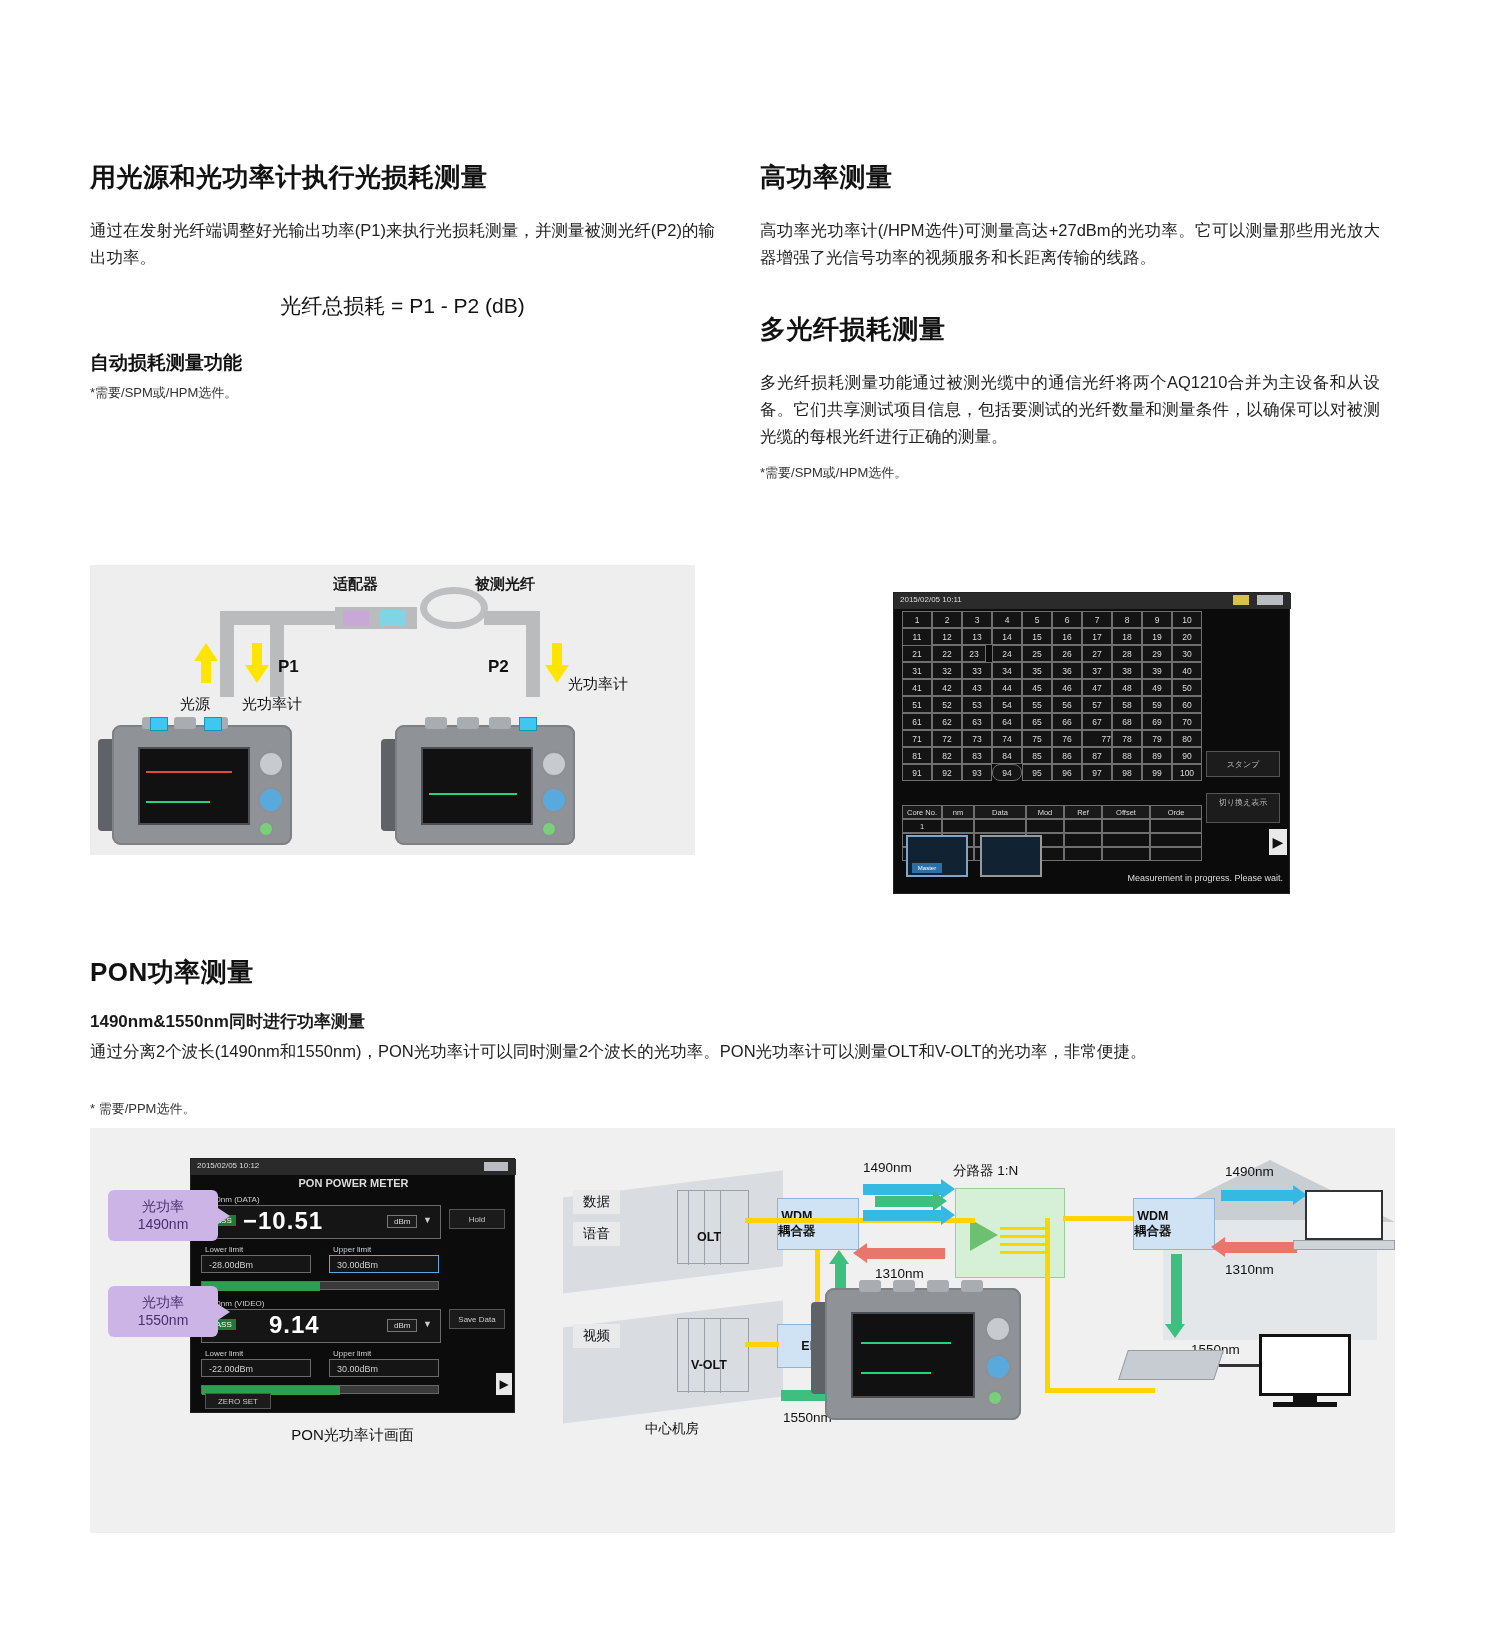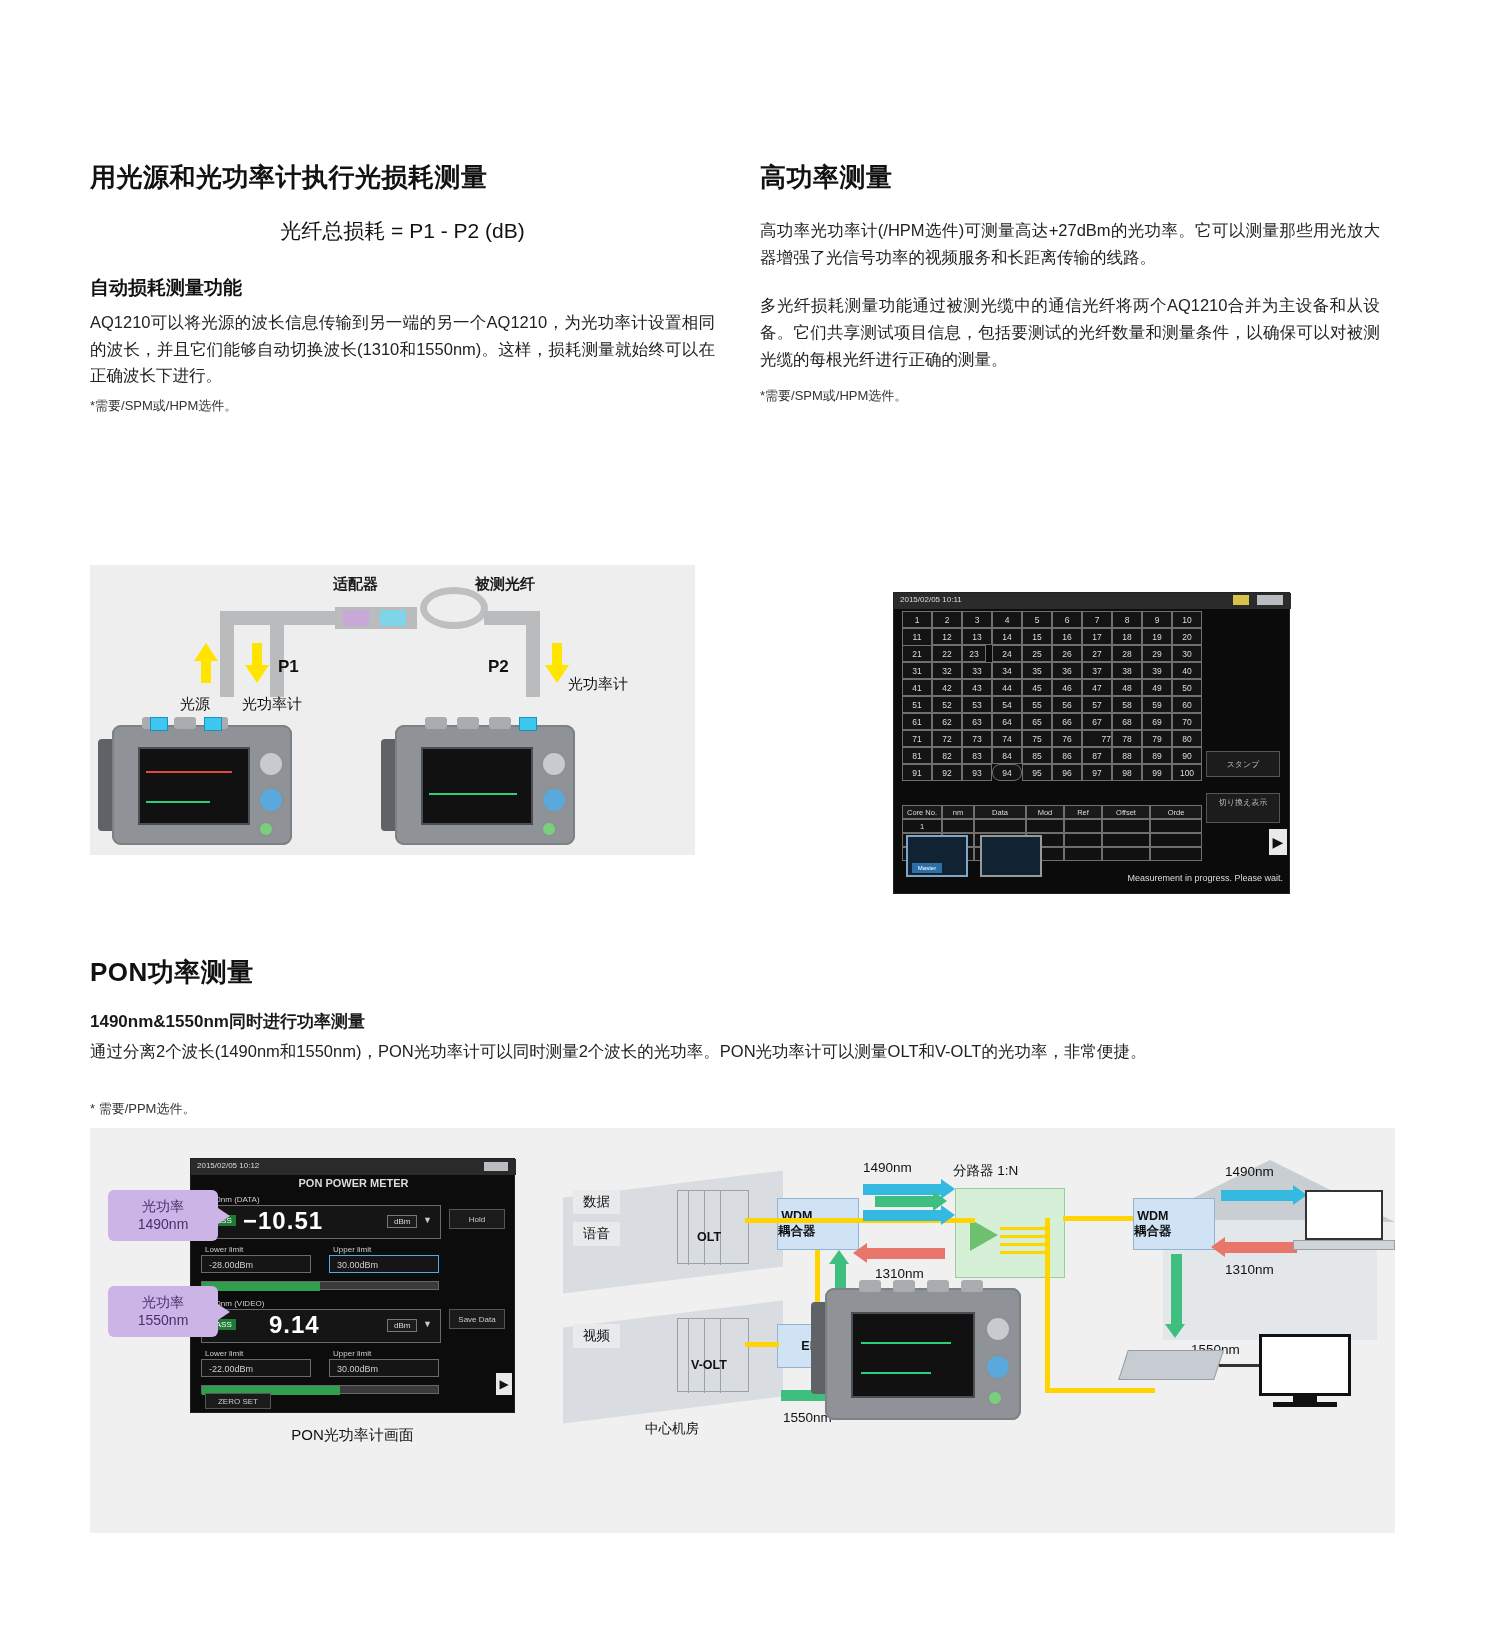--- a/index.html
+++ b/index.html
@@ -213,29 +213,30 @@
   .mon-stand { position:absolute; background:#111; }
   .onu { position:absolute; background:#c6ccd2; border:1px solid #969ca2; }
 </style>
 </head>
 <body>
 
 <div class="page">
 
   <div class="col-left">
     <div class="h1">用光源和光功率计执行光损耗测量</div>
+    <div class="body mt22 j2">通过在发射光纤端调整好光输出功率(P1)来执行光损耗测量，并测量被测光纤(P2)的输出功率。</div>
     <div class="formula mt22">光纤总损耗 = P1 - P2 (dB)</div>
     <div class="h2 mt30">自动损耗测量功能</div>
-    <div class="body mt8 j2">AQ1210可以将光源的波长信息传输到另一端的另一个AQ1210，为光功率计设置相同的波长，并且它们能够自动切换波长(1310和1550nm)。这样，损耗测量就始终可以在正确波长下进行。</div>
     <div class="note mt8">*需要/SPM或/HPM选件。</div>
   </div>
 
   <div class="col-right">
     <div class="h1">高功率测量</div>
     <div class="body mt22 j2">高功率光功率计(/HPM选件)可测量高达+27dBm的光功率。它可以测量那些用光放大器增强了光信号功率的视频服务和长距离传输的线路。</div>
+    <div class="h1" style="margin-top:42px;">多光纤损耗测量</div>
     <div class="body mt22 j2">多光纤损耗测量功能通过被测光缆中的通信光纤将两个AQ1210合并为主设备和从设备。它们共享测试项目信息，包括要测试的光纤数量和测量条件，以确保可以对被测光缆的每根光纤进行正确的测量。</div>
     <div class="note mt14">*需要/SPM或/HPM选件。</div>
   </div>
 
   <div class="fig1">
     <div class="adapter-label">适配器</div>
     <div class="dut-label">被测光纤</div>
 
     <div class="fiber-loop"></div>
 

